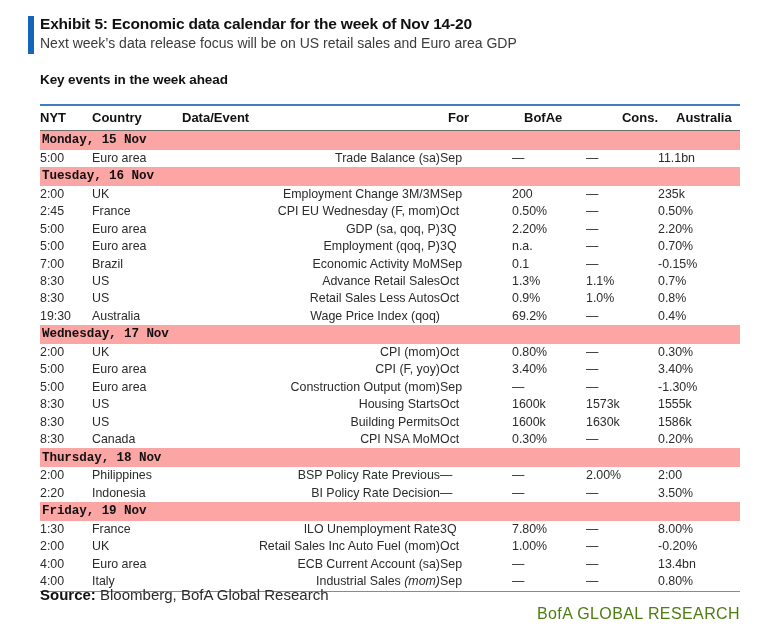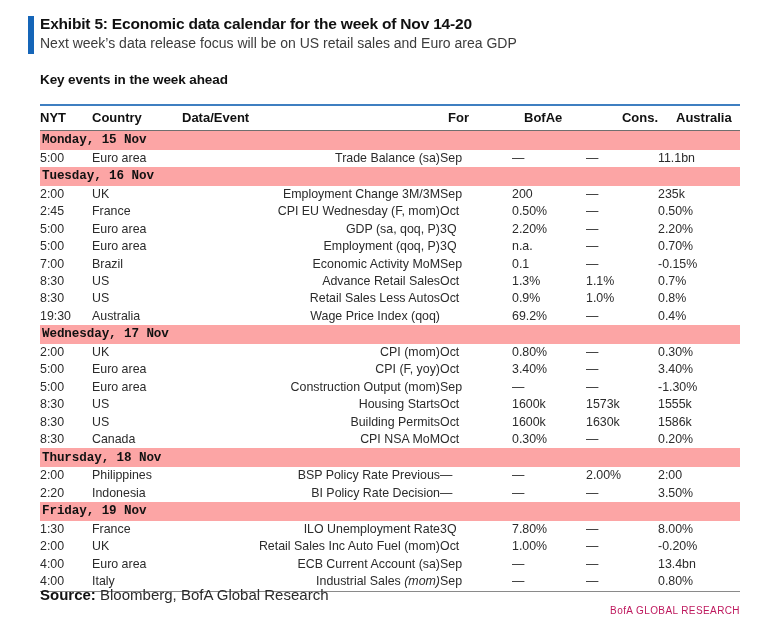--- a/index.html
+++ b/index.html
@@ -140,22 +140,22 @@
     top: 586px;
     font-size: 15px;
     color: #2b2b2b;
     white-space: nowrap;
   }
   .source-line b { font-weight: bold; color: #111111; }
   .brandmark {
     position: absolute;
     right: 28px;
     top: 605px;
-    font-size: 10px;
-    color: #be185d;
+    font-size: 16px;
+    color: #4d7c0f;
     letter-spacing: 0.4px;
     white-space: nowrap;
   }
 </style>
 </head>
 <body>
 
 <div class="exhibit">
 
   <div class="title-block">

